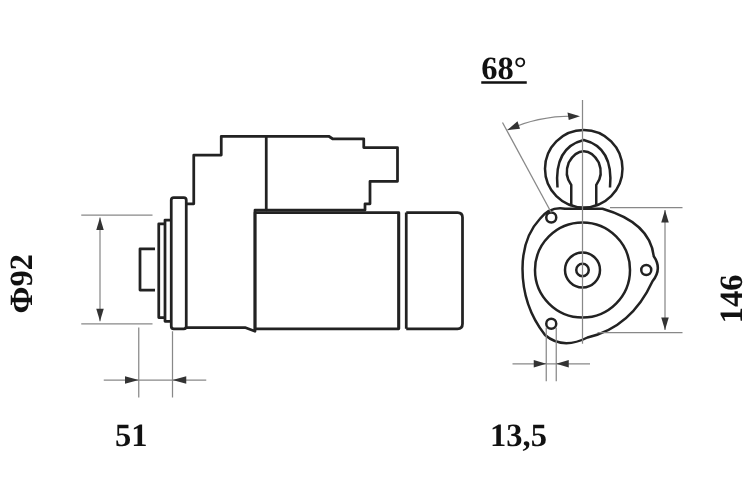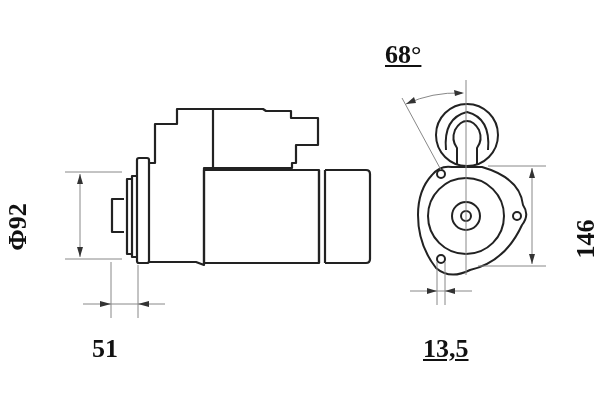--- a/index.html
+++ b/index.html
@@ -72,13 +72,13 @@
     <line x1="410" y1="291" x2="472" y2="291"></line>
     <polygon points="437,291 427,288 427,294" stroke="none"></polygon>
     <polygon points="445,291 455,288 455,294" stroke="none"></polygon>
   </g>
 </svg>
 
 <div class="lbl rot" style="left:-6px; top:214px;">Φ92</div>
 <div class="lbl" style="left:92px; top:336px;">51</div>
 <div class="lbl" style="left:385px; top:42px;text-decoration:underline;">68°</div>
 <div class="lbl rot" style="left:566px; top:226px;">146</div>
-<div class="lbl" style="left:423px; top:336px;text-decoration:underline;">13,5</div>
+<div class="lbl" style="left:392px; top:336px;">13,5</div>
 
 </body></html>

